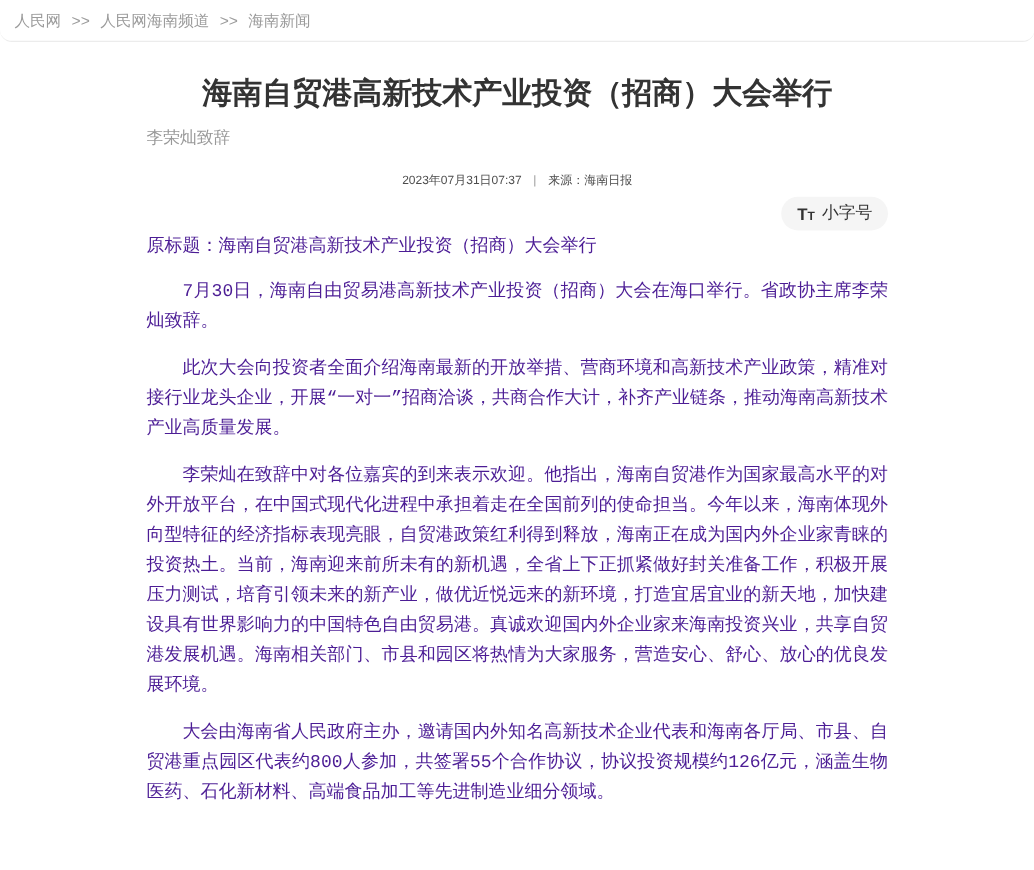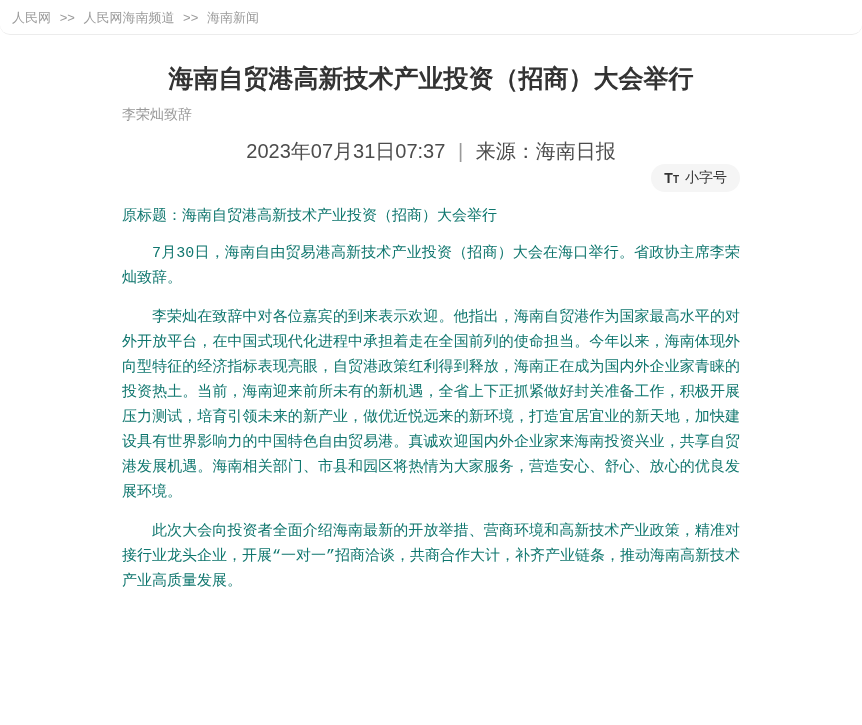--- a/index.html
+++ b/index.html
@@ -33,21 +33,21 @@
     color: #333333;
   }
   .subtitle {
     margin-top: 8px;
     font-size: 14px;
     line-height: 20px;
     color: #999999;
   }
   .meta {
     margin-top: 17px;
-    font-size: 20px;
+    font-size: 10px;
     line-height: 20px;
     color: #4c4c4c;
     text-align: center;
   }
   .meta .msep { margin: 0 7px; color: #999999; }
   .meta a { color: #4c4c4c; text-decoration: none; cursor: pointer; }
 
   .toolbar { margin-top: 3px; text-align: right; height: 28px; }
   .font-size-btn {
     display: inline-flex; align-items: center; gap: 6px;
@@ -55,21 +55,21 @@
     border: none; border-radius: 14px;
     padding: 5px 13px;
     font-size: 14px; color: #333333;
     font-family: inherit;
     cursor: pointer;
   }
   .tt { display: inline-flex; align-items: baseline; font-weight: 600; color: #333; }
   .tt .t-big { font-size: 14px; }
   .tt .t-small { font-size: 10px; }
 
-  .body { margin-top: 10px; font-size: 15px; line-height: 25px; color: #0f766e; }
+  .body { font-size: 15px; line-height: 25px; color: #4c1d95; }
   .orig { margin: 0; }
   .para { margin: 14px 0 0; text-indent: 2em; text-align: justify; font-family: Liberation Mono, monospace; }
 </style>
 </head>
 <body>
 
 <nav class="breadcrumb">
   <a>人民网</a>
   <span class="sep">&gt;&gt;</span>
   <a>人民网海南频道</a>
@@ -96,18 +96,19 @@
           <span class="t-small">T</span>
         </span>
       <span>小字号</span>
     </button>
   </div>
 
   <div class="body">
     <p class="orig"><span>原标题：</span><span>海南自贸港高新技术产业投资（招商）大会举行</span></p>
 
     <p class="para">7月30日，海南自由贸易港高新技术产业投资（招商）大会在海口举行。省政协主席李荣灿致辞。</p>
+    <p class="para">此次大会向投资者全面介绍海南最新的开放举措、营商环境和高新技术产业政策，精准对接行业龙头企业，开展“一对一”招商洽谈，共商合作大计，补齐产业链条，推动海南高新技术产业高质量发展。</p>
     <p class="para">李荣灿在致辞中对各位嘉宾的到来表示欢迎。他指出，海南自贸港作为国家最高水平的对外开放平台，在中国式现代化进程中承担着走在全国前列的使命担当。今年以来，海南体现外向型特征的经济指标表现亮眼，自贸港政策红利得到释放，海南正在成为国内外企业家青睐的投资热土。当前，海南迎来前所未有的新机遇，全省上下正抓紧做好封关准备工作，积极开展压力测试，培育引领未来的新产业，做优近悦远来的新环境，打造宜居宜业的新天地，加快建设具有世界影响力的中国特色自由贸易港。真诚欢迎国内外企业家来海南投资兴业，共享自贸港发展机遇。海南相关部门、市县和园区将热情为大家服务，营造安心、舒心、放心的优良发展环境。</p>
-    <p class="para">此次大会向投资者全面介绍海南最新的开放举措、营商环境和高新技术产业政策，精准对接行业龙头企业，开展“一对一”招商洽谈，共商合作大计，补齐产业链条，推动海南高新技术产业高质量发展。</p>
+    <p class="para">大会由海南省人民政府主办，邀请国内外知名高新技术企业代表和海南各厅局、市县、自贸港重点园区代表约800人参加，共签署55个合作协议，协议投资规模约126亿元，涵盖生物医药、石化新材料、高端食品加工等先进制造业细分领域。</p>
 
   </div>
 
 </main>
 
 </body></html>

